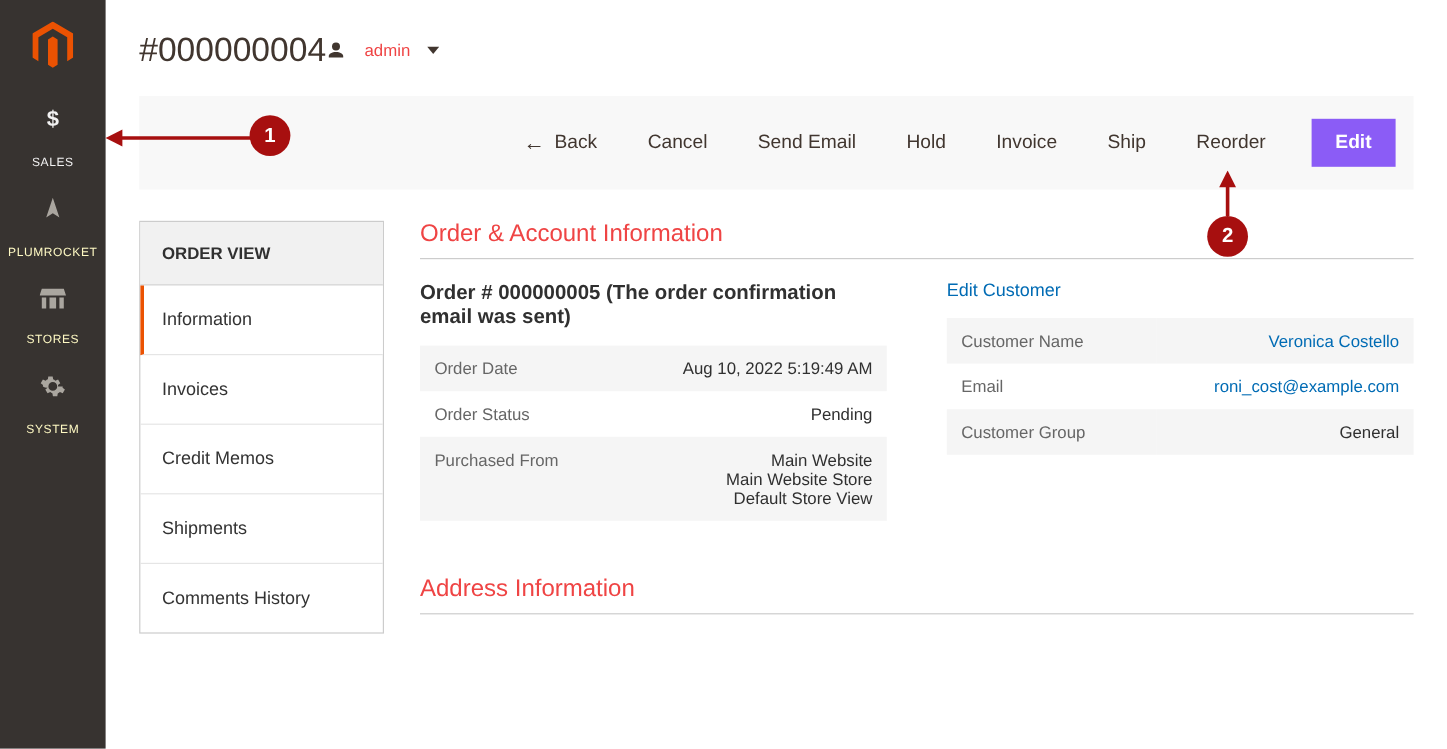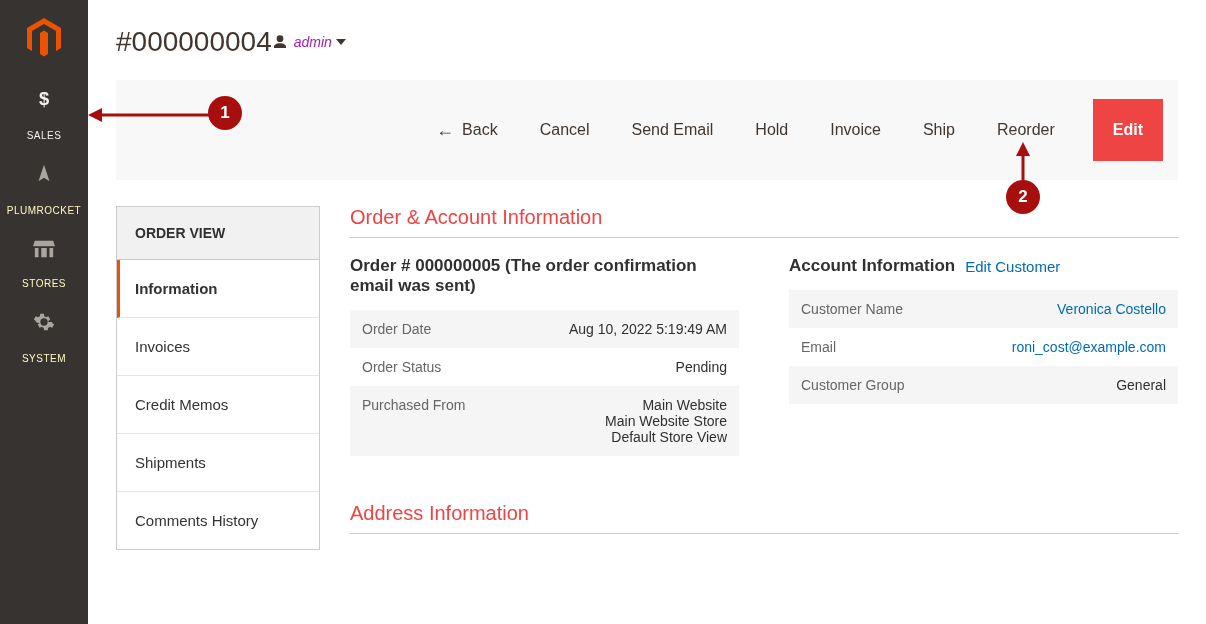--- a/index.html
+++ b/index.html
@@ -7,31 +7,31 @@
 .app { display:flex; min-height:624px; }
 .sidebar { width:88px; background:#373330; display:flex; flex-direction:column; align-items:center; padding-top:10px; flex-shrink:0; }
 .logo { width:40px; height:40px; margin:8px 0 18px; display:flex; align-items:center; justify-content:center; }
 .nav-item { width:100%; text-align:center; padding:12px 0 10px; cursor:pointer; color:#fef9c3; }
 .nav-item.active { color:#f2f2f2; }
 .nav-item .lbl { font-size:10px; letter-spacing:0.5px; margin-top:20px; text-transform:uppercase; }
 .nav-item svg, .nav-item .glyph { display:block; margin:0 auto; }
 .main { flex:1; padding:0 28px 0 28px; position:relative; }
 .topbar { display:flex; justify-content:flex-start; align-items:center; padding:26px 0 22px; }
 .page-title { font-size:28px; font-weight:400; color:#41362f; }
-.admin-user { display:flex; align-items:center; gap:4px; cursor:pointer; font-size:14px; color:#a21caf;font-style:italic; }
+.admin-user { display:flex; align-items:center; gap:14px; cursor:pointer; font-size:14px; color:#ef4444; }
 .admin-user svg:first-child { margin-right:2px; }
 .actions-bar { background:#f8f8f8; border:1px solid transparent; padding:18px 14px; display:flex; justify-content:flex-end; align-items:center; gap:34px; margin-bottom:26px; position:relative; }
 .action-btn { background:none; border:none; font-size:16px; color:#41362f; cursor:pointer; display:flex; align-items:center; gap:8px; padding:6px 4px; }
-.action-btn.primary { background:#ef4444; color:#fff; padding:22px 20px; font-weight:600; border-radius:0; }
+.action-btn.primary { background:#8b5cf6; color:#fff; padding:11px 20px; font-weight:600; border-radius:0; }
 .action-btn .arrow { font-size:18px; }
 .content-row { display:flex; gap:30px; align-items:flex-start; }
 .side-panel { width:204px; border:1px solid #ccc; background:#fff; flex-shrink:0; }
 .side-panel-head { background:#f1f1f1; padding:18px 18px; font-weight:700; font-size:14px; text-transform:uppercase; color:#303030; border-bottom:1px solid #ccc; }
 .side-tab { padding:20px 18px; border-bottom:1px solid #e5e5e5; cursor:pointer; font-size:15px; color:#333; }
-.side-tab.active { border-left:3px solid #eb5202; padding-left:15px; font-weight:700; background:#fff; }
+.side-tab.active { border-left:3px solid #eb5202; padding-left:15px; font-weight:400; background:#fff; }
 .side-tab:last-child { border-bottom:none; }
 .detail { flex:1; }
 .section-title { font-size:20px; color:#ef4444; margin-bottom:8px; font-weight:400; }
 .hr { border:none; border-top:1px solid #ccc; margin-bottom:18px; }
 .two-col { display:flex; gap:50px; }
 .col { flex:1; }
 .sub-title { font-size:17px; font-weight:600; color:#303030; margin-bottom:14px; display:flex; align-items:center; gap:10px; }
 .sub-title .link { font-weight:400; font-size:15px; color:#006bb4; cursor:pointer; }
 table.info { width:100%; border-collapse:collapse; }
 table.info tr:nth-child(odd) td { background:#f5f5f5; }
@@ -166,21 +166,20 @@
                   <div>Main Website Store</div>
                   <div>Default Store View</div>
                 </td>
               </tr>
             </tbody>
               </table>
           </div>
 
           <div class="col">
             <div class="sub-title">
-              <span>Account Information</span>
               <span class="link">Edit Customer</span>
             </div>
             <table class="info">
               <tbody>
                   <tr>
                 <td>Customer Name</td>
                 <td><span class="link-text">Veronica Costello</span></td>
               </tr>
               <tr>
                 <td>Email</td>

